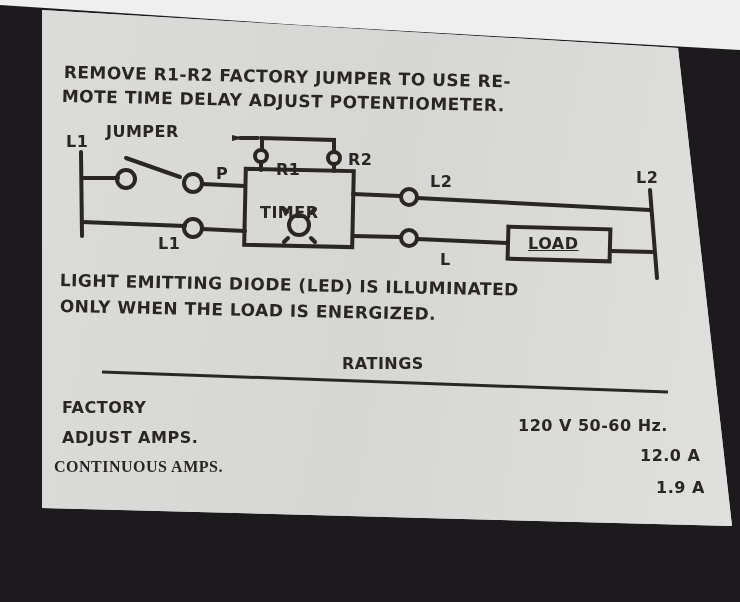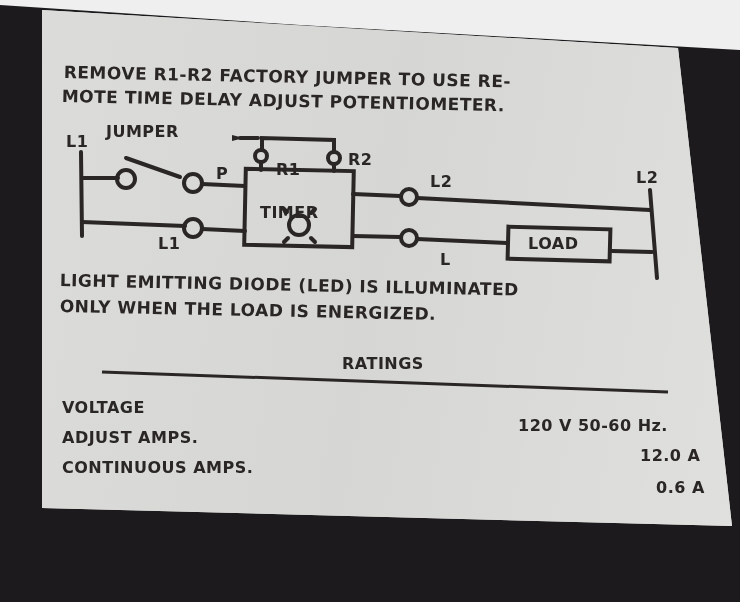--- a/index.html
+++ b/index.html
@@ -87,26 +87,26 @@
 <div class="txt small" style="left:66px; top:132px;">L1</div>
 <div class="txt small" style="left:106px; top:122px;">JUMPER</div>
 <div class="txt small" style="left:216px; top:164px;">P</div>
 <div class="txt small" style="left:276px; top:160px;">R1</div>
 <div class="txt small" style="left:348px; top:150px;">R2</div>
 <div class="txt small" style="left:260px; top:176px;margin-top:27px;">TIMER</div>
 <div class="txt small" style="left:158px; top:234px;">L1</div>
 <div class="txt small" style="left:430px; top:172px;">L2</div>
 <div class="txt small" style="left:440px; top:250px;">L</div>
 <div class="txt small" style="left:636px; top:168px;">L2</div>
-<div class="txt small" style="left:528px; top:234px;">LOAD</div>
+<div class="txt small" style="left:528px; top:234px;text-decoration:underline;">LOAD</div>
 
 <div class="txt para" style="left:60px; top:270px;">LIGHT   EMITTING   DIODE (LED)  IS   ILLUMINATED</div>
 <div class="txt para" style="left:60px; top:296px;">ONLY  WHEN  THE  LOAD  IS  ENERGIZED.</div>
 
 <div class="txt small" style="left:342px; top:354px;">RATINGS</div>
 
-<div class="txt small" style="left:62px; top:398px;">VOLTAGE</div>
+<div class="txt small" style="left:62px; top:398px;">FACTORY</div>
 <div class="txt small" style="left:62px; top:428px;">ADJUST  AMPS.</div>
-<div class="txt small" style="left:62px; top:458px;">CONTINUOUS  AMPS.</div>
+<div class="txt small" style="left:54px; top:458px;font-family:Liberation Serif, serif;">CONTINUOUS  AMPS.</div>
 
 <div class="txt small" style="left:518px; top:416px;">120 V  50-60 Hz.</div>
 <div class="txt small" style="left:640px; top:446px;">12.0 A</div>
-<div class="txt small" style="left:656px; top:478px;">0.6 A</div>
+<div class="txt small" style="left:656px; top:478px;">1.9 A</div>
 
 </body></html>

